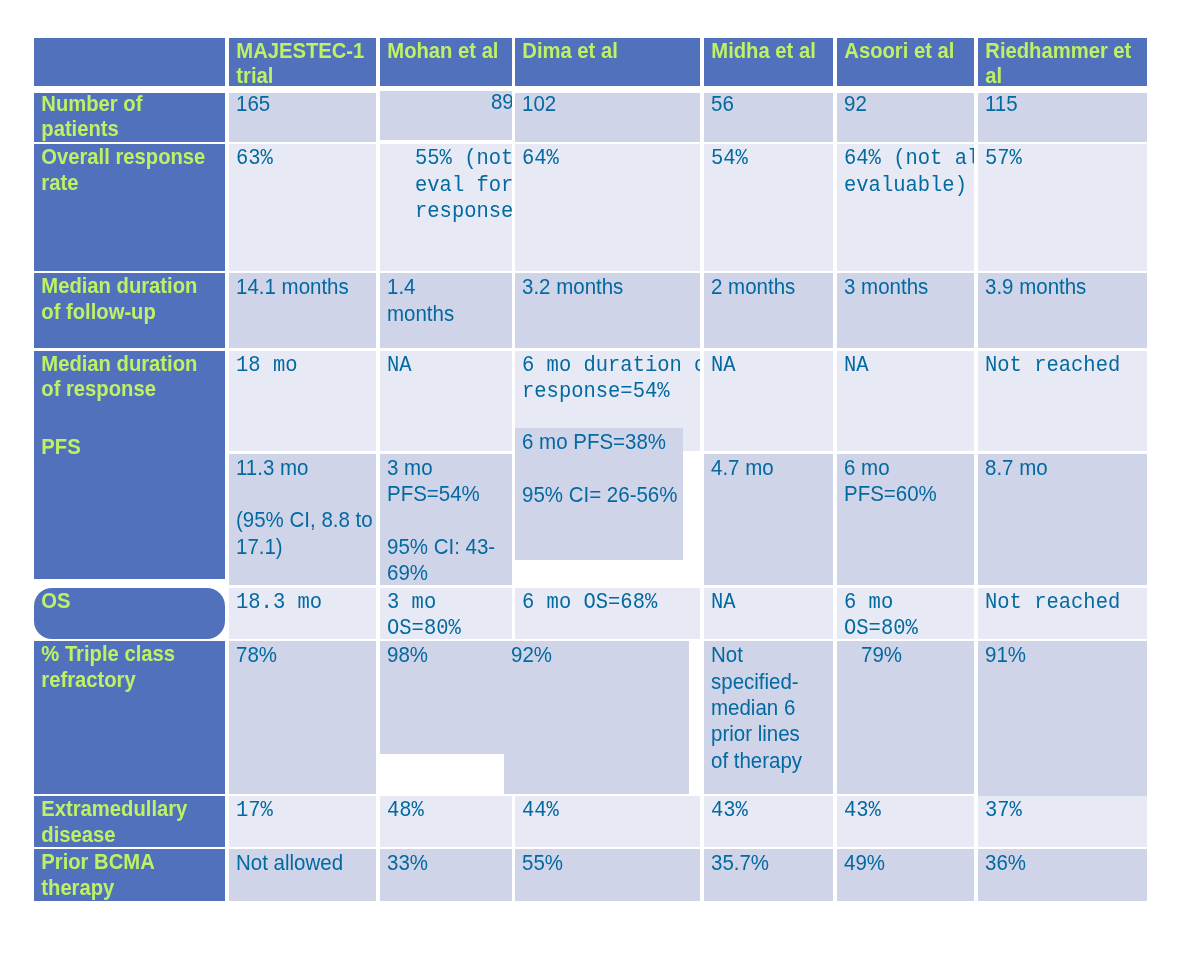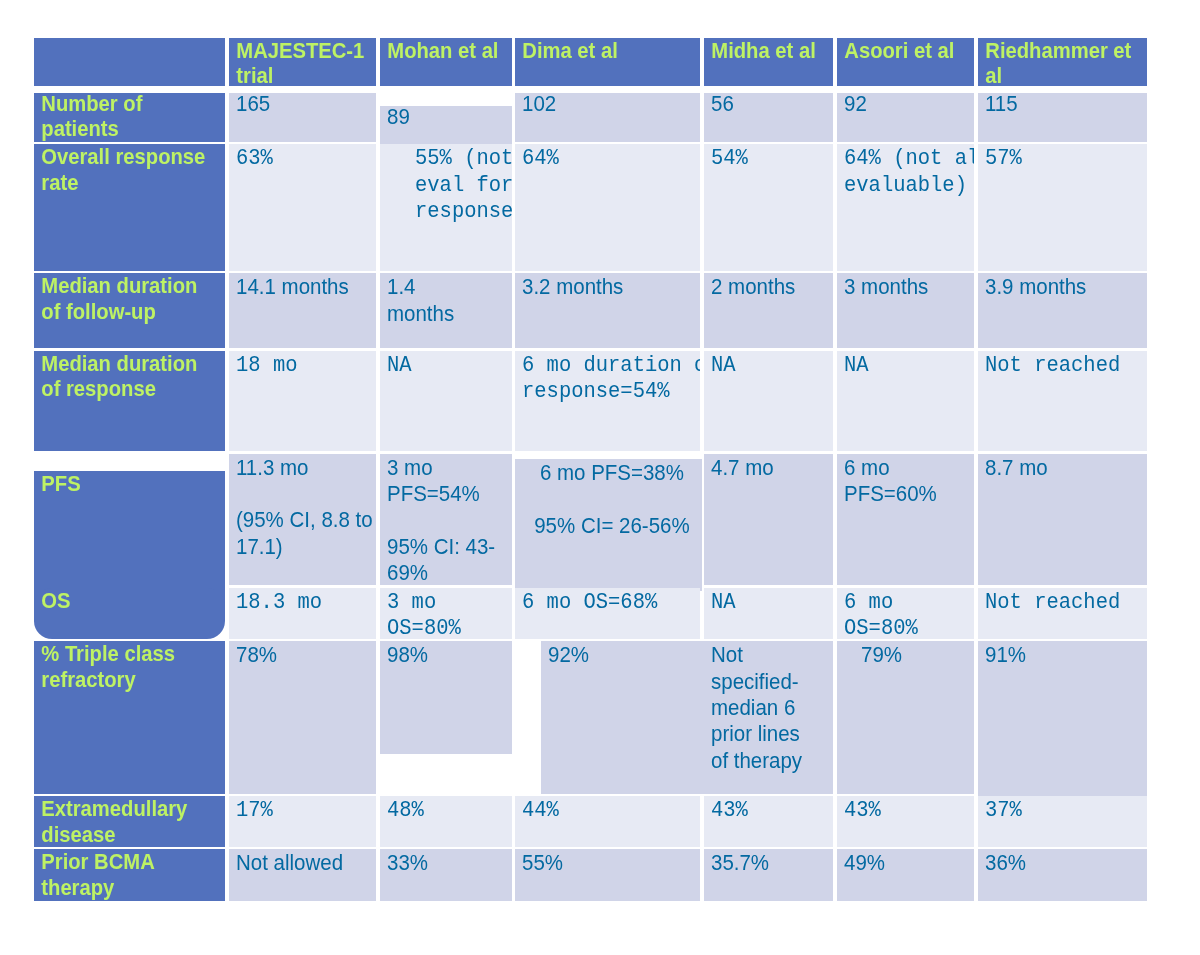--- a/index.html
+++ b/index.html
@@ -51,21 +51,21 @@
         <span class="tx">Riedhammer et
 al</span>
       </div>
       <div class="cell rh firstrow" style="left: 33.6px; top: 92.8px; width: 191.6px; height: 49.15px;">
         <span class="tx">Number of
 patients</span>
       </div>
       <div class="cell dv band-a firstrow" style="left: 229.1px; top: 92.8px; width: 147.4px; height: 49.15px;">
         <span class="tx">165</span>
       </div>
-      <div class="cell dv band-a firstrow" style="left: 380px; top: 106px; width: 131.7px; height: 49.15px;">
+      <div class="cell dv band-a firstrow" style="left: 380px; top: 91px; width: 131.7px; height: 49.15px; text-align: right;">
         <span class="tx">89</span>
       </div>
       <div class="cell dv band-a firstrow" style="left: 515.2px; top: 92.8px; width: 185.1px; height: 49.15px;">
         <span class="tx">102</span>
       </div>
       <div class="cell dv band-a firstrow" style="left: 703.8px; top: 92.8px; width: 129.5px; height: 49.15px;">
         <span class="tx">56</span>
       </div>
       <div class="cell dv band-a firstrow" style="left: 836.8px; top: 92.8px; width: 137.4px; height: 49.15px;">
         <span class="tx">92</span>
@@ -137,37 +137,37 @@
       </div>
       <div class="cell dv band-b" style="left: 703.8px; top: 350.65px; width: 129.5px; height: 100.4px;">
         <span class="tx">NA</span>
       </div>
       <div class="cell dv band-b" style="left: 836.8px; top: 350.65px; width: 137.4px; height: 100.4px;">
         <span class="tx">NA</span>
       </div>
       <div class="cell dv band-b" style="left: 977.7px; top: 350.65px; width: 169.2px; height: 100.4px;">
         <span class="tx">Not reached</span>
       </div>
-      <div class="cell rh" style="left: 33.6px; top: 471px; width: 191.6px; height: 145px;">
+      <div class="cell rh" style="left: 33.6px; top: 434px; width: 191.6px; height: 145px;">
         <span class="tx">PFS</span>
       </div>
       <div class="cell dv band-a" style="left: 229.1px; top: 453.55px; width: 147.4px; height: 131.7px;">
         <span class="tx">11.3 mo
 
 (95% CI, 8.8 to
 17.1)</span>
       </div>
       <div class="cell dv band-a" style="left: 380px; top: 453.55px; width: 131.7px; height: 131.7px;">
         <span class="tx">3 mo
 PFS=54%
 
 95% CI: 43-
 69%</span>
       </div>
-      <div class="cell dv band-a" style="left: 515.2px; top: 459px; width: 187px; height: 131.7px; text-align: center;">
+      <div class="cell dv band-a" style="left: 515.2px; top: 428px; width: 168px; height: 131.7px;">
         <span class="tx">6 mo PFS=38%
 
 95% CI= 26-56%</span>
       </div>
       <div class="cell dv band-a" style="left: 703.8px; top: 453.55px; width: 129.5px; height: 131.7px;">
         <span class="tx">4.7 mo</span>
       </div>
       <div class="cell dv band-a" style="left: 836.8px; top: 453.55px; width: 137.4px; height: 131.7px;">
         <span class="tx">6 mo
 PFS=60%</span>
@@ -201,21 +201,21 @@
       <div class="cell rh" style="left: 33.6px; top: 641.25px; width: 191.6px; height: 152.4px;">
         <span class="tx">% Triple class
 refractory</span>
       </div>
       <div class="cell dv band-a" style="left: 229.1px; top: 641.25px; width: 147.4px; height: 152.4px;">
         <span class="tx">78%</span>
       </div>
       <div class="cell dv band-a" style="left: 380px; top: 641.25px; width: 131.7px; height: 113px;">
         <span class="tx">98%</span>
       </div>
-      <div class="cell dv band-a" style="left: 541px; top: 641.25px; width: 185.1px; height: 152.4px;">
+      <div class="cell dv band-a" style="left: 504px; top: 641.25px; width: 185.1px; height: 152.4px;">
         <span class="tx">92%</span>
       </div>
       <div class="cell dv band-a" style="left: 703.8px; top: 641.25px; width: 129.5px; height: 152.4px;">
         <span class="tx">Not
 specified-
 median 6
 prior lines
 of therapy</span>
       </div>
       <div class="cell dv band-a" style="left: 836.8px; top: 641.25px; width: 137.4px; height: 152.4px; padding-left: 17px;">

